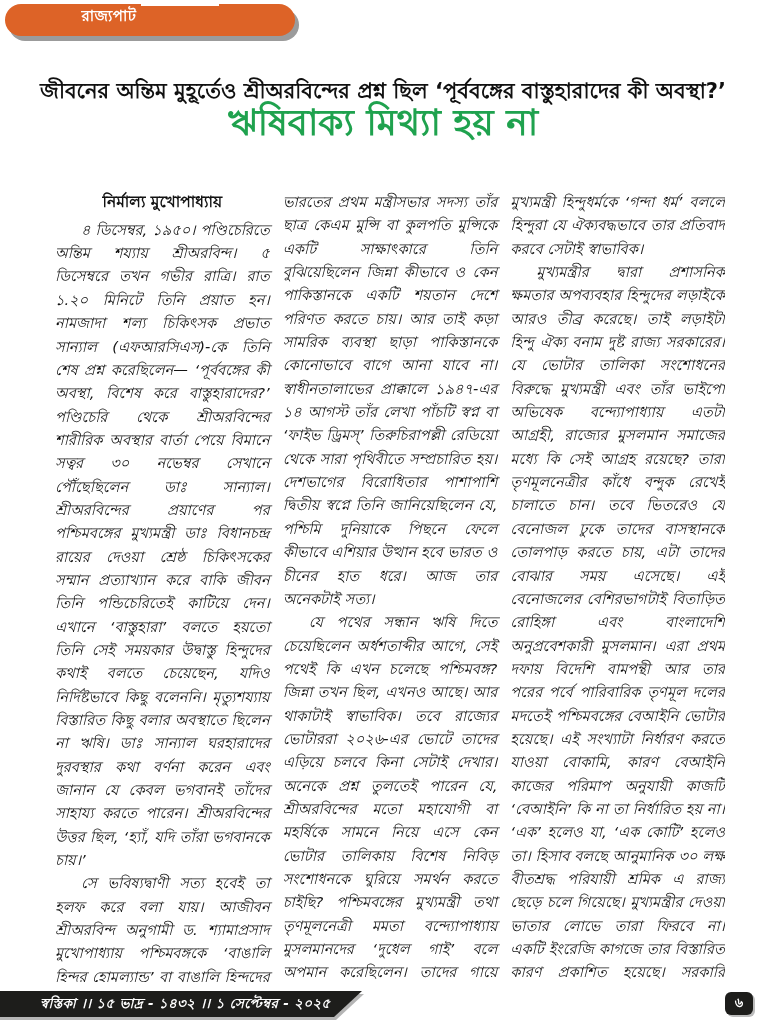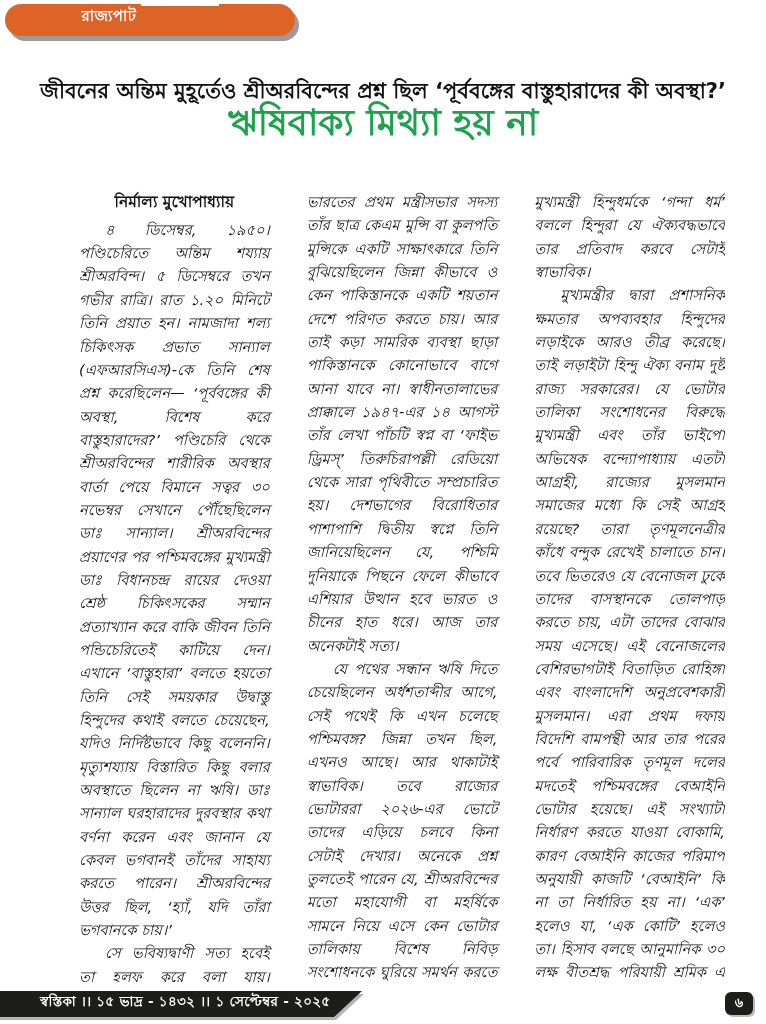--- a/index.html
+++ b/index.html
@@ -25,31 +25,31 @@
   .headline {
     position:absolute; top:100px; left:0; right:0; text-align:center;
     font-size:36px; font-weight:bold; color:var(--headline-green,#1fa24e);
     line-height:1.25; letter-spacing:0;
   }
   
   .columns {
     position:absolute; top:190px; left:55px; width:670px; bottom:42px;
     display:flex; gap:13px; overflow:hidden;
   }
-  .col { flex:1 1 0; text-align:justify; font-size:14.6px; line-height:1.6;margin-left:24px; }
+  .col { flex:1 1 0; text-align:justify; font-size:14.6px; line-height:1.6; }
   .byline { margin:0 0 3px 0; text-align:center; font-weight:bold; font-size:15.5px; }
   .para { margin:0;font-style:italic; }
   .para.indent { text-indent:26px; }
   
   .footer-bar {
     position:absolute; left:0; bottom:7px; width:362px; height:26px;
     background:var(--footer-black,#1d1d1b); color:#ffffff;
     clip-path:polygon(0 0, 100% 0, calc(100% - 28px) 100%, 0 100%);
-    display:flex; align-items:flex-start; padding-left:40px; box-sizing:border-box;
-    font-size:13.5px; font-weight:bold; letter-spacing:.3px;
+    display:flex; align-items:center; padding-left:40px; box-sizing:border-box;
+    font-size:13.5px; font-weight:bold; letter-spacing:.3px;font-style:italic;
   }
   .footer-shadow {
     position:absolute; left:0; bottom:4px; width:364px; height:26px;
     background:#b5b5b5;
     clip-path:polygon(0 0, 100% 0, calc(100% - 28px) 100%, 0 100%);
   }
   .page-number {
     position:absolute; right:13px; bottom:9px; width:28px; height:23px;
     background:var(--footer-black,#1d1d1b); color:#ffffff; border-radius:6px;
     display:flex; align-items:center; justify-content:center;

